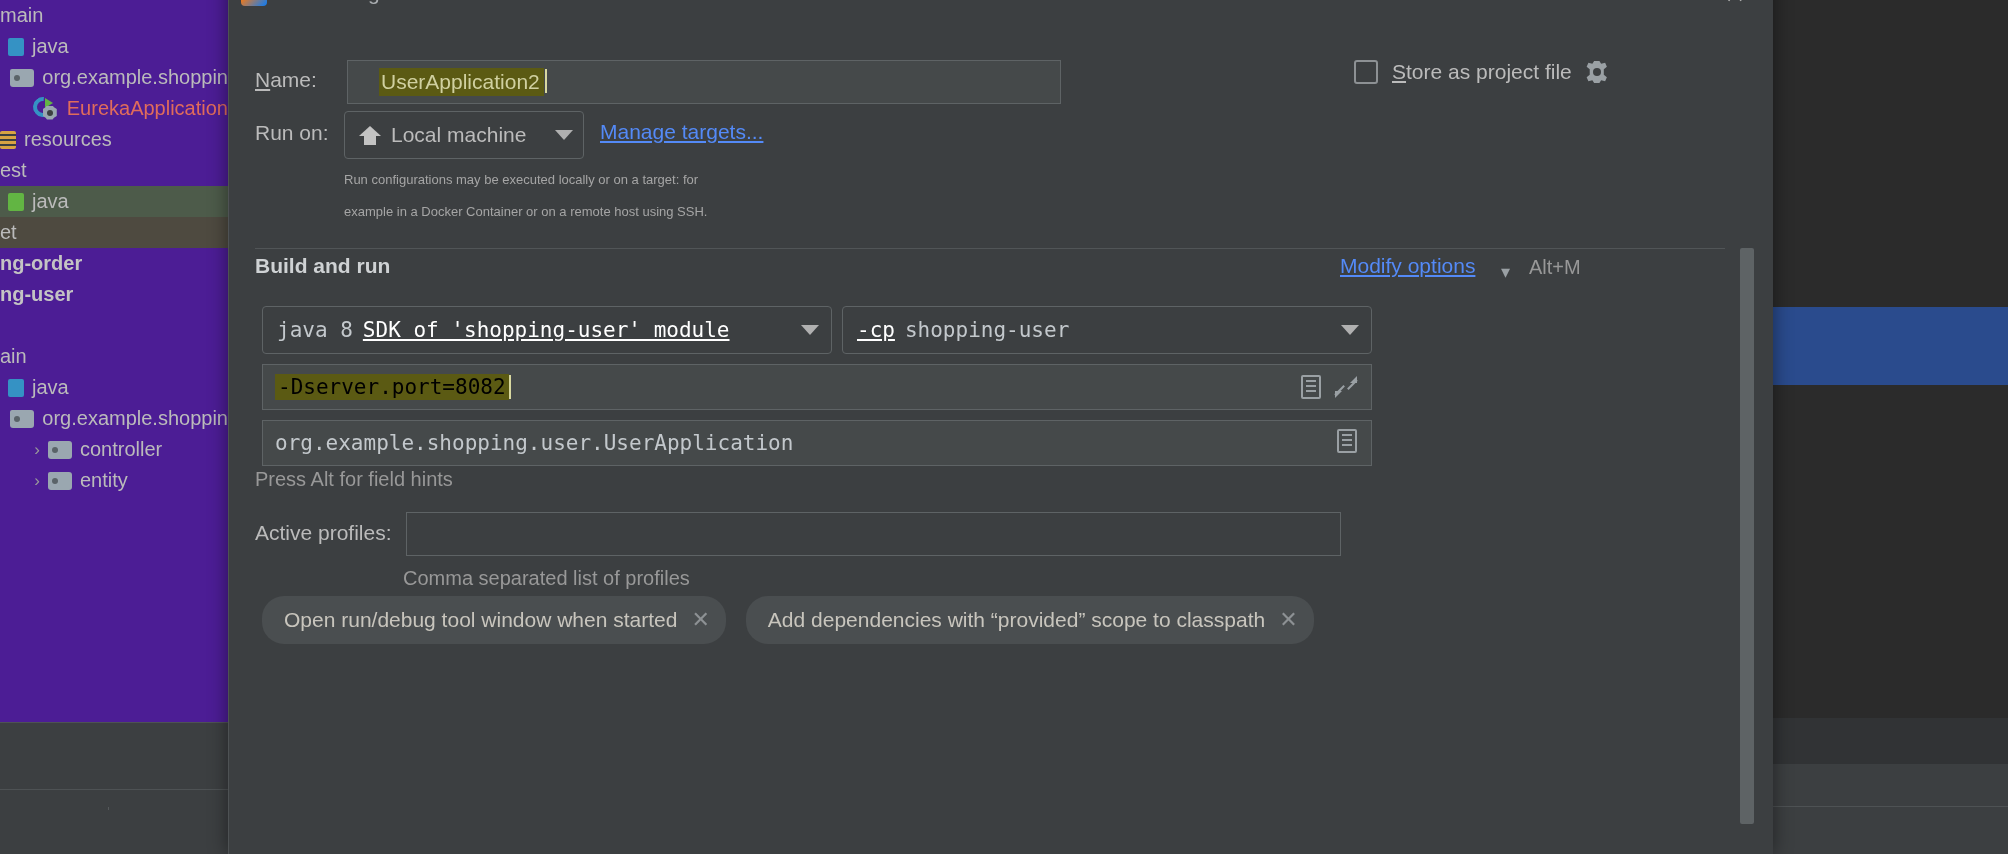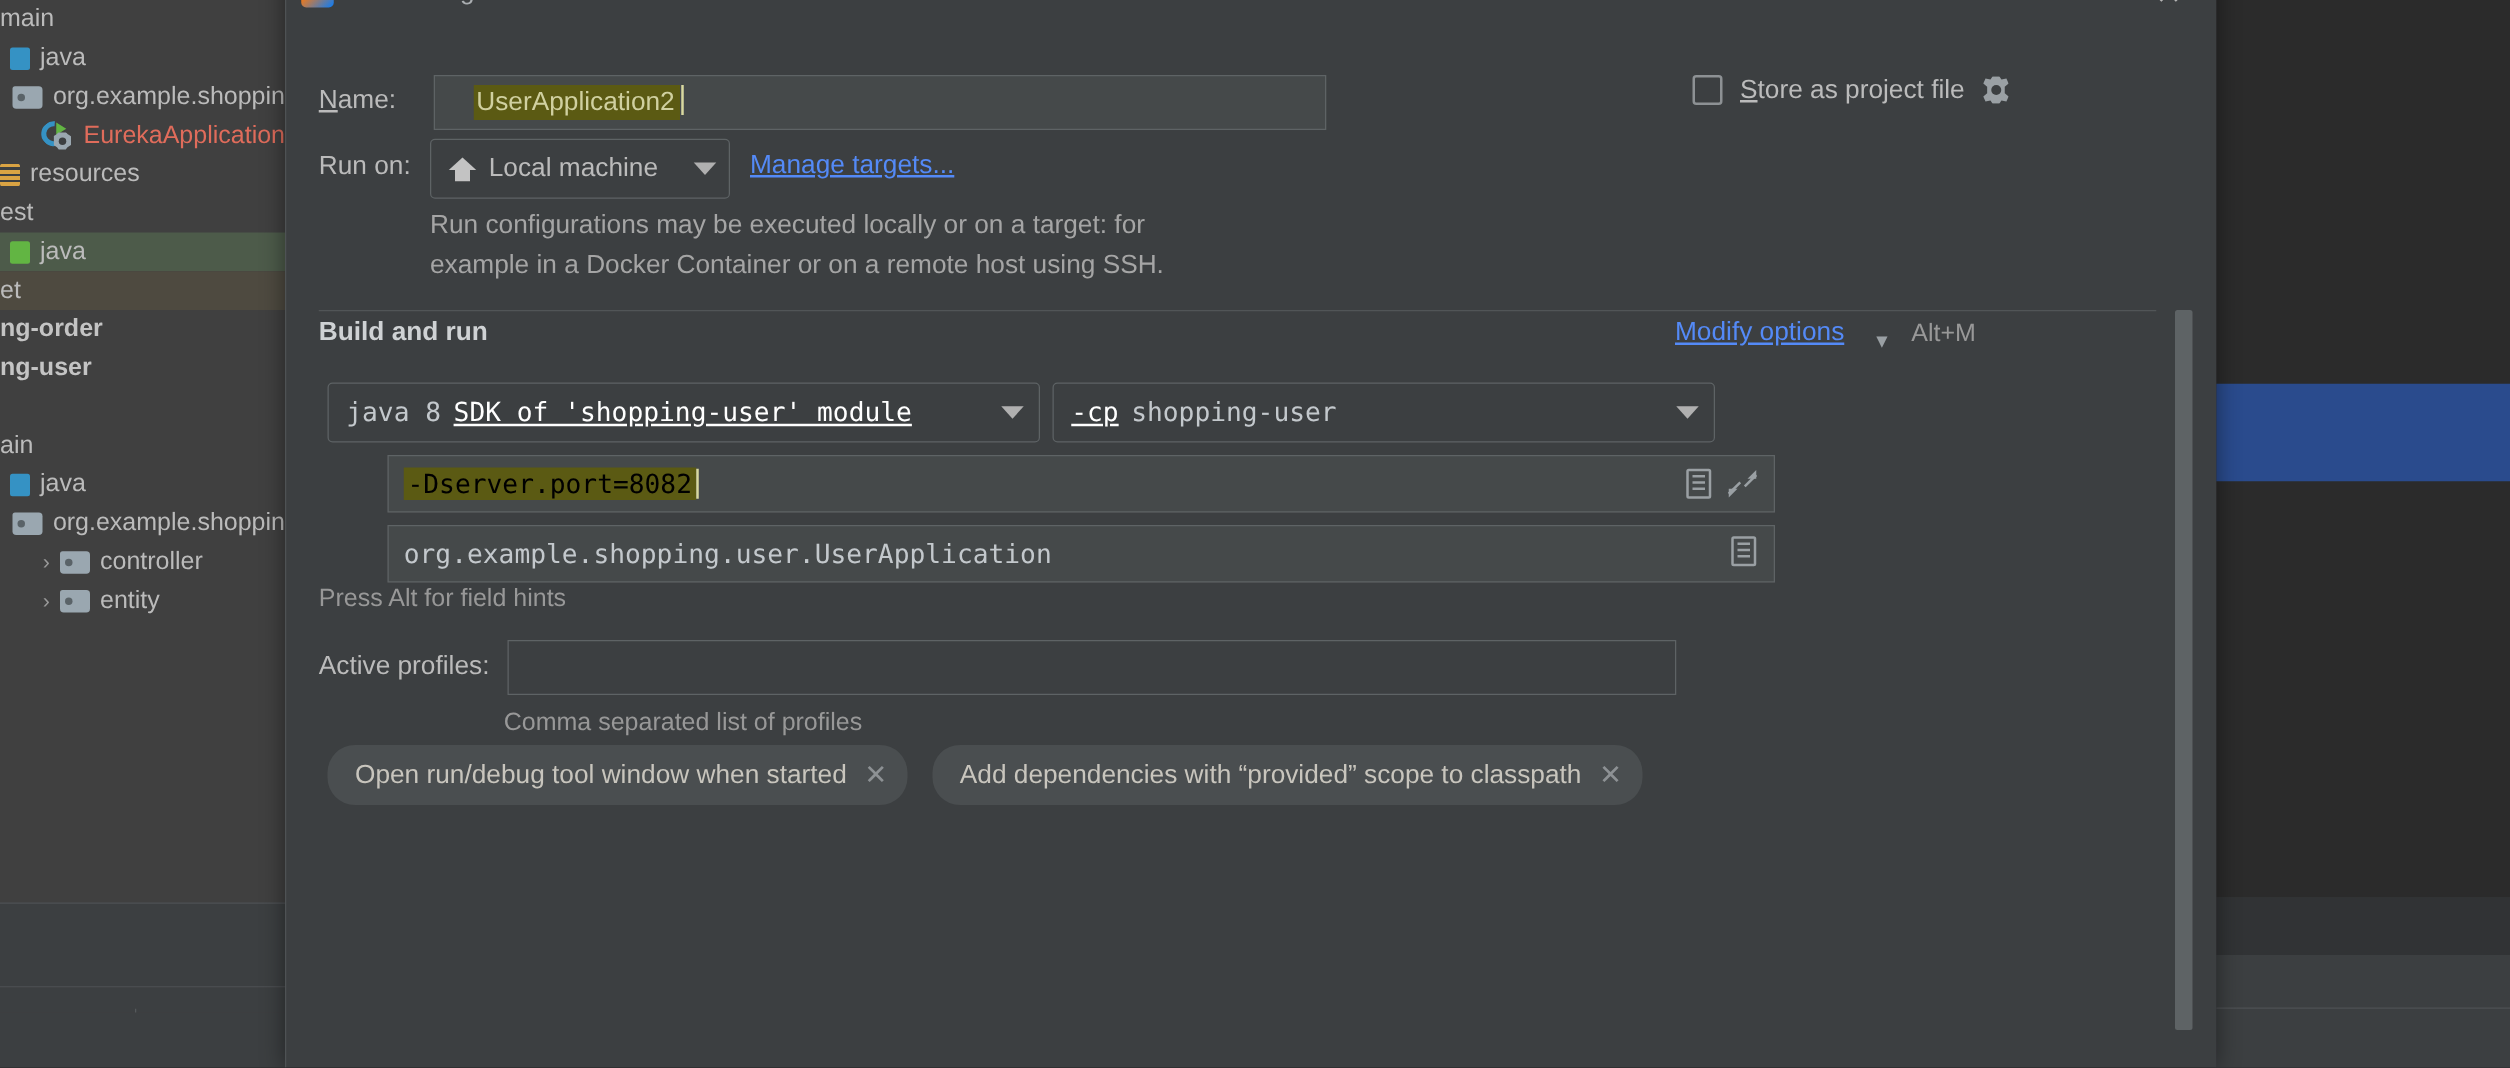--- a/index.html
+++ b/index.html
@@ -30,21 +30,21 @@
     background: #3c3f41;
   }
   .editor-strip3 {
     position: absolute; left: 1773px; top: 806px; width: 235px; height: 48px;
     background: #3c3f41; border-top: 1px solid #4e5254;
   }
 
   
   .project-panel {
     position: absolute; left: 0; top: 0; width: 228px; height: 810px;
-    background: #404040; overflow: hidden;
+    background: #4c1d95; overflow: hidden;
   }
   .tree { position: absolute; left: 0; top: 0; width: 228px; }
   .tree-row {
     position: relative; height: 31px; display: flex; align-items: center;
     white-space: nowrap; font-size: 20px; color: #bbbbbb; padding-left: 0;
   }
   .tree-row.sel-green { background: #4d5b4a; }
   .tree-row.sel-brown { background: #4e4a40; }
   .tree-row .lbl { line-height: 31px; }
   .tree-row .lbl.red { color: #e06c5b; }
@@ -182,35 +182,35 @@
   }
   .home-ico::after {
     content:""; position:absolute; left:5px; top:11px; width:12px; height:10px;
     background: #c3c3c3;
   }
 
   .link { color: #548af7; font-size: 21px; }
   .link.u { text-decoration: underline; }
 
   .hint { color: #989898; font-size: 20px; }
-  .desc { color: #a5a5a5; font-size: 21px; line-height: 32px; }
+  .desc { color: #a5a5a5; font-size: 13px; line-height: 32px; }
 
   .sep-line { position: absolute; height: 1px; background: #515557; }
   .section-title { position: absolute; color: #cfd2d4; font-size: 21px; font-weight: bold; }
 
   .mono {
     font-family: "DejaVu Sans Mono", "Liberation Mono", monospace;
     font-size: 21px;
   }
   .mono-dim { color: #ffffff; text-decoration: underline; }
   .mono-bright { color: #c3c8cc; }
 
   .field-box {
     background: #45494a; border: 1px solid #5e6365; height: 46px;
-    display: flex; align-items: center; padding: 0 8px 0 12px; margin-left: 48px;
+    display: flex; align-items: center; padding: 0 8px 0 12px;
   }
   .combo-box {
     background: #3c3f41; border: 1px solid #5e6365; border-radius: 4px; height: 48px;
     display: flex; align-items: center; padding: 0 12px 0 14px;
   }
   .combo-box .caret {
     margin-left: auto; width: 0; height: 0;
     border-left: 9px solid transparent; border-right: 9px solid transparent;
     border-top: 10px solid #b0b0b0;
   }

